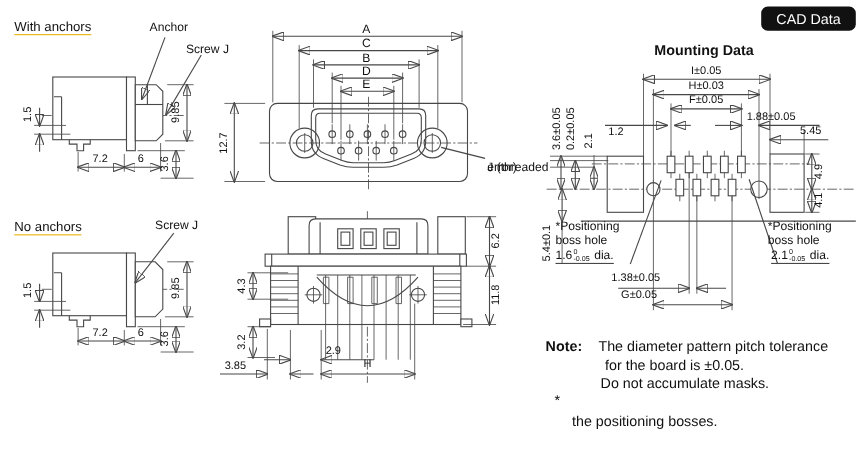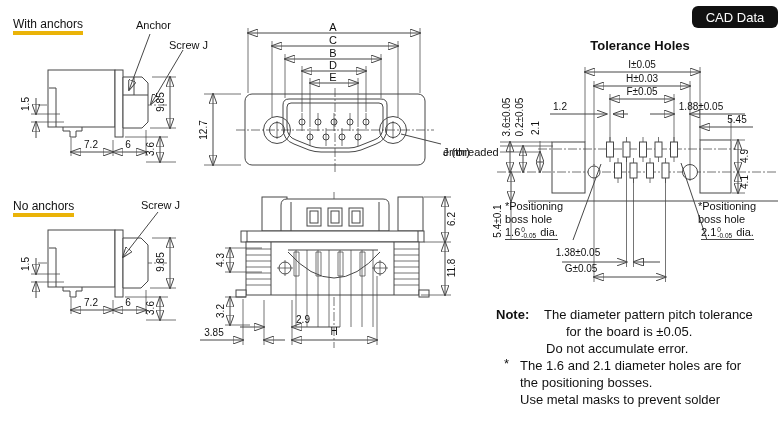--- a/index.html
+++ b/index.html
@@ -10,21 +10,21 @@
   #art .f{fill:#ffffff;}
   #art .cl{stroke-dasharray:9 2 2 2;stroke-width:.75;}
   #art .tn{stroke-width:.75;}
   .lbl{position:absolute;font-size:10px;white-space:nowrap;line-height:12px;}
   .c{transform:translate(-50%,-50%);}
   .v{transform:translate(-50%,-50%) rotate(-90deg);}
   .t11{font-size:11px;}
   .t12{font-size:12px;}
   .t13{font-size:13px;}
   .b{font-weight:700;}
-  .u{border-bottom:4px solid #eab308;padding-bottom:1px;}
+  .u{border-bottom:1px solid #eab308;padding-bottom:1px;}
   .u2{border-bottom:1px solid #474747;}
   .tol{display:inline-block;vertical-align:-2px;margin:0 1px;}
   .tol span{display:block;font-size:6.5px;line-height:6px;}
   .note{font-size:13px;line-height:17px;}
   #badge{position:absolute;left:692px;top:6px;width:86px;height:22px;border-radius:6px;
          display:flex;align-items:center;justify-content:center;font-size:13px;cursor:pointer;}
 </style>
 </head>
 <body>
 
@@ -285,25 +285,25 @@
 <div class="lbl t11" style="left:443px;top:146px">error)</div>
 
 <div class="lbl v" style="left:452px;top:219px">6.2</div>
 <div class="lbl v" style="left:452px;top:268px">11.8</div>
 <div class="lbl v" style="left:221px;top:260px">4.3</div>
 <div class="lbl v" style="left:221px;top:311px">3.2</div>
 <div class="lbl c" style="left:214px;top:333px">3.85</div>
 <div class="lbl c" style="left:303px;top:320px">2.9</div>
 <div class="lbl c" style="left:334px;top:332px">H</div>
 
-<div class="lbl t13 b c" style="left:640px;top:46px">Tolerance Holes</div>
+<div class="lbl t13 b c" style="left:640px;top:46px">Mounting Data</div>
 <div class="lbl c" style="left:642px;top:65px">I±0.05</div>
 <div class="lbl c" style="left:642px;top:79px">H±0.03</div>
 <div class="lbl c" style="left:642px;top:92px">F±0.05</div>
-<div class="lbl c" style="left:560px;top:107px">1.2</div>
+<div class="lbl c" style="left:560px;top:121px">1.2</div>
 <div class="lbl c" style="left:701px;top:107px">1.88±0.05</div>
 <div class="lbl c" style="left:737px;top:120px">5.45</div>
 <div class="lbl v" style="left:507px;top:117px">3.6±0.05</div>
 <div class="lbl v" style="left:520px;top:117px">0.2±0.05</div>
 <div class="lbl v" style="left:536px;top:128px">2.1</div>
 <div class="lbl v" style="left:745px;top:156px">4.9</div>
 <div class="lbl v" style="left:745px;top:182px">4.1</div>
 <div class="lbl v" style="left:498px;top:221px">5.4±0.1</div>
 <div class="lbl c" style="left:578px;top:253px">1.38±0.05</div>
 <div class="lbl c" style="left:581px;top:269px">G±0.05</div>
@@ -311,20 +311,18 @@
 <div class="lbl t11" style="left:505px;top:200px">*Positioning</div>
 <div class="lbl t11" style="left:505px;top:213px">boss hole</div>
 <div class="lbl t11 u2" style="left:505px;top:226px"><span>1.6</span><span class="tol"><span>0</span><span>-0.05</span></span><span> dia.</span></div>
 
 <div class="lbl t11" style="left:698px;top:200px">*Positioning</div>
 <div class="lbl t11" style="left:698px;top:213px">boss hole</div>
 <div class="lbl t11 u2" style="left:701px;top:226px"><span>2.1</span><span class="tol"><span>0</span><span>-0.05</span></span><span> dia.</span></div>
 
 <div class="lbl note b" style="left:496px;top:306px">Note:</div>
 <div class="lbl note" style="left:544px;top:306px">The diameter pattern pitch tolerance</div>
-<div class="lbl note" style="left:566px;top:323px">for the board is ±0.05.</div>
-<div class="lbl note" style="left:546px;top:340px">Do not accumulate error.</div>
+<div class="lbl note" style="left:550px;top:323px">for the board is ±0.05.</div>
+<div class="lbl note" style="left:546px;top:340px">Do not accumulate masks.</div>
 <div class="lbl note" style="left:504px;top:355px">*</div>
-<div class="lbl note" style="left:520px;top:357px">The 1.6 and 2.1 diameter holes are for</div>
 <div class="lbl note" style="left:520px;top:374px">the positioning bosses.</div>
-<div class="lbl note" style="left:520px;top:391px">Use metal masks to prevent solder</div>
 
 </div>
 
 </body></html>

